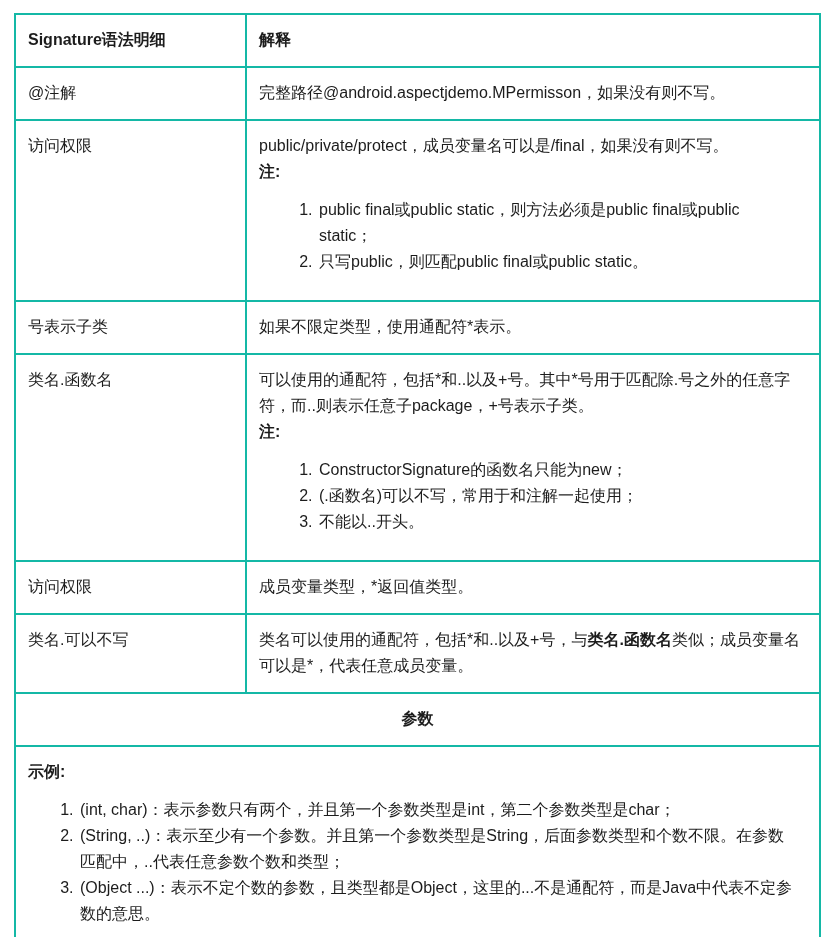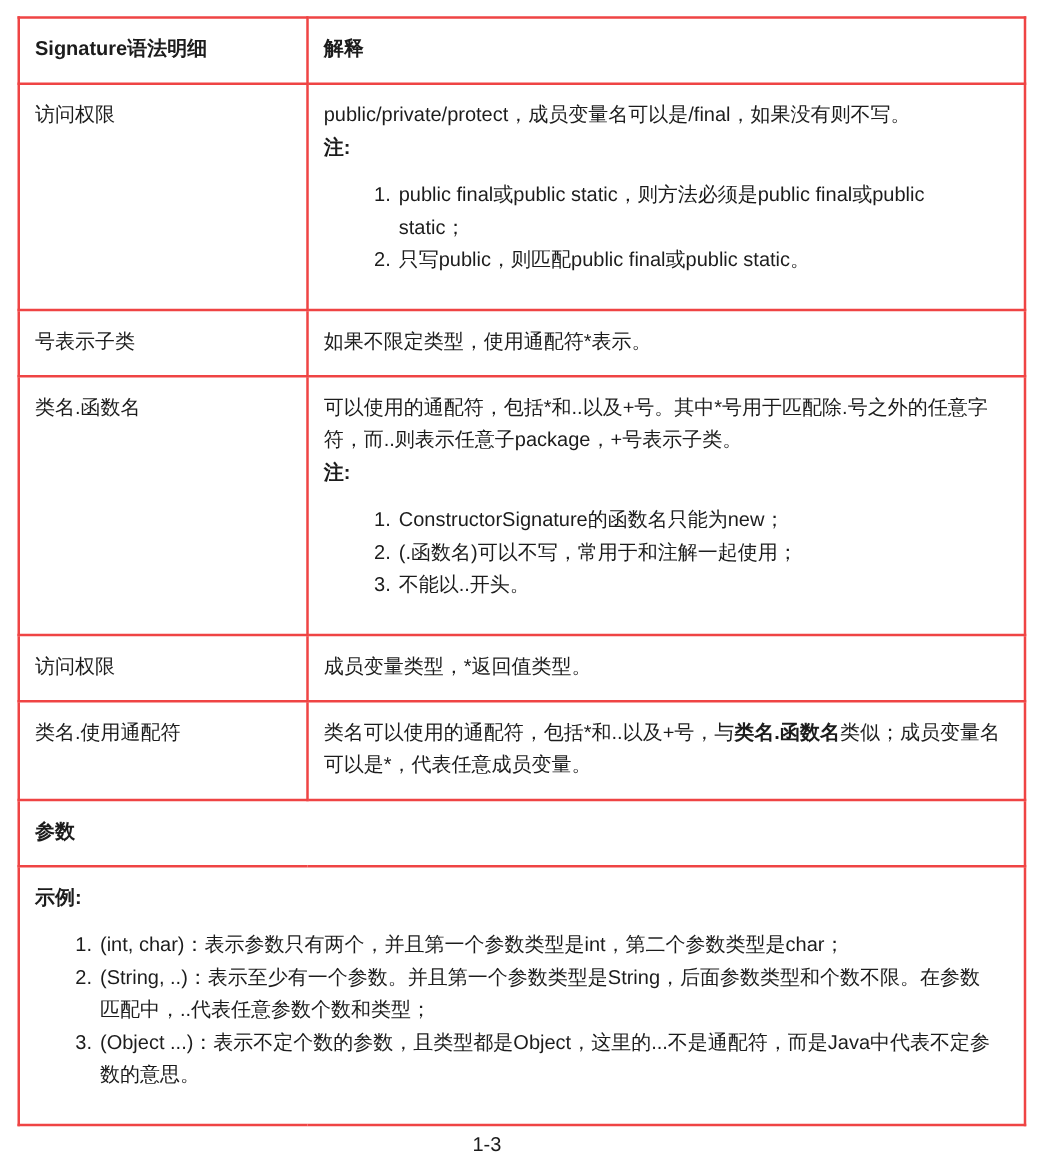--- a/index.html
+++ b/index.html
@@ -20,35 +20,36 @@
     line-height: 26px;
   }
   table.sig-table {
     border-collapse: collapse;
     width: 807px;
     table-layout: fixed;
   }
   .sig-table col.c1 { width: 231px; }
   .sig-table th,
   .sig-table td {
-    border: 2px solid #ef4444;
+    border: 2px solid #14b8a6;
     vertical-align: top;
     text-align: left;
     padding: 12px 12px 13px 12px;
     font-weight: normal;
   }
   .sig-table th { font-weight: bold; }
   .sig-table p { margin: 0; }
   .note-label { font-weight: bold; }
   .sig-table ol {
     margin: 12px;
     padding-left: 46px;
   }
   .sig-table li { padding-left: 2px; }
   tr.section-row td {
+    text-align: center;
     font-weight: bold;
   }
   tr.example-row ol { padding-left: 38px; }
   b.inline-bold { font-weight: bold; }
   .page-number {
     width: 807px;
     text-align: center;
     position: relative;
     left: -28px;
     padding: 3px 0 4px 0;
@@ -64,20 +65,26 @@
       <col class="c1">
       <col class="c2">
     </colgroup>
     <thead>
       <tr>
         <th>Signature语法明细</th>
         <th>解释</th>
       </tr>
     </thead>
     <tbody>
+      <tr>
+        <td>@注解</td>
+        <td>
+          <p>完整路径@android.aspectjdemo.MPermisson，如果没有则不写。</p>
+        </td>
+      </tr>
 
       <tr>
         <td>访问权限</td>
         <td>
           <p>public/private/protect，成员变量名可以是/final，如果没有则不写。</p>
           <p class="note-label">注:</p>
           <ol>
             <li>public final或public static，则方法必须是public final或public static；</li>
             <li>只写public，则匹配public final或public static。</li>
           </ol>
@@ -105,21 +112,21 @@
       </tr>
 
       <tr>
         <td>访问权限</td>
         <td>
           <p>成员变量类型，*返回值类型。</p>
         </td>
       </tr>
 
       <tr>
-        <td>类名.使用通配符</td>
+        <td>类名.可以不写</td>
         <td>
           <p><span>类名可以使用的通配符，包括*和..以及+号，与</span><b class="inline-bold">类名.函数名</b><span>类似；成员变量名可以是*，代表任意成员变量。</span></p>
         </td>
       </tr>
 
       <tr class="section-row">
         <td colspan="2">参数</td>
       </tr>
 
       <tr class="example-row">

